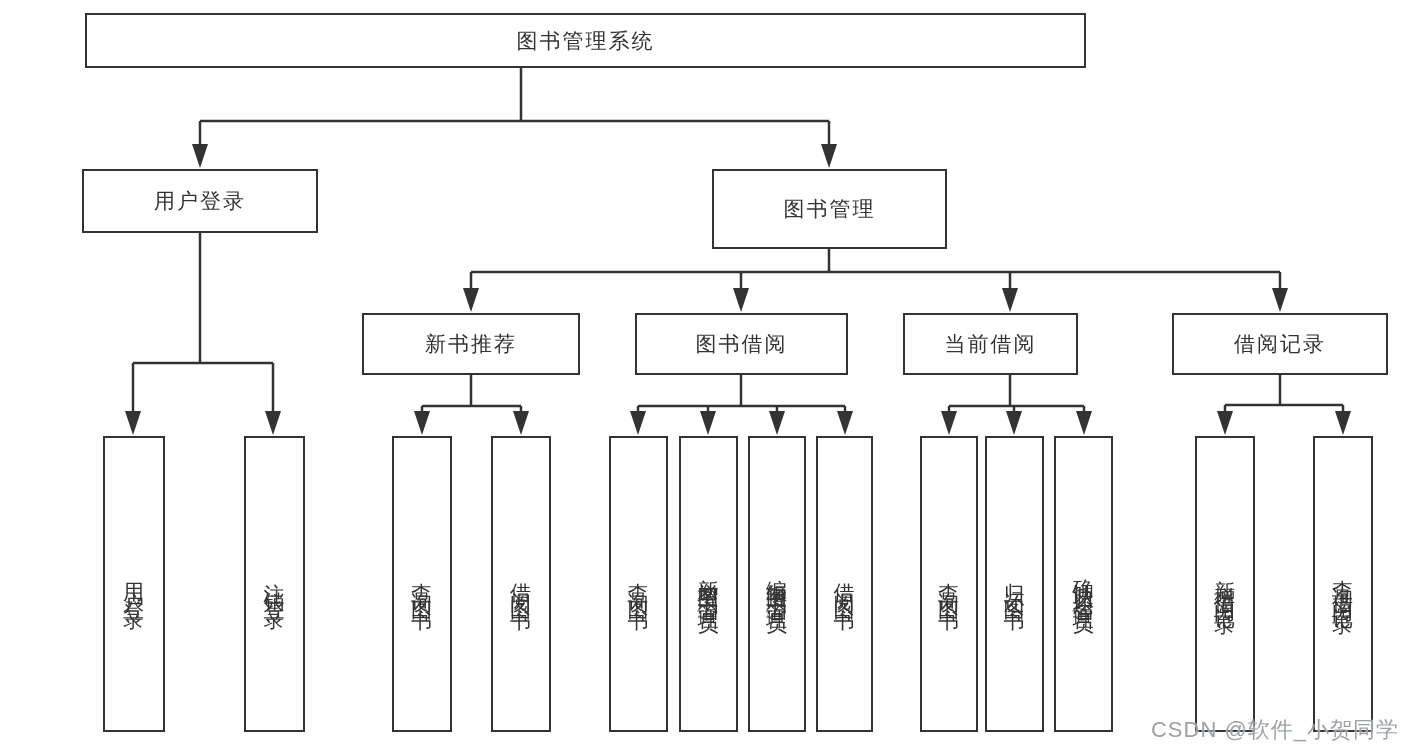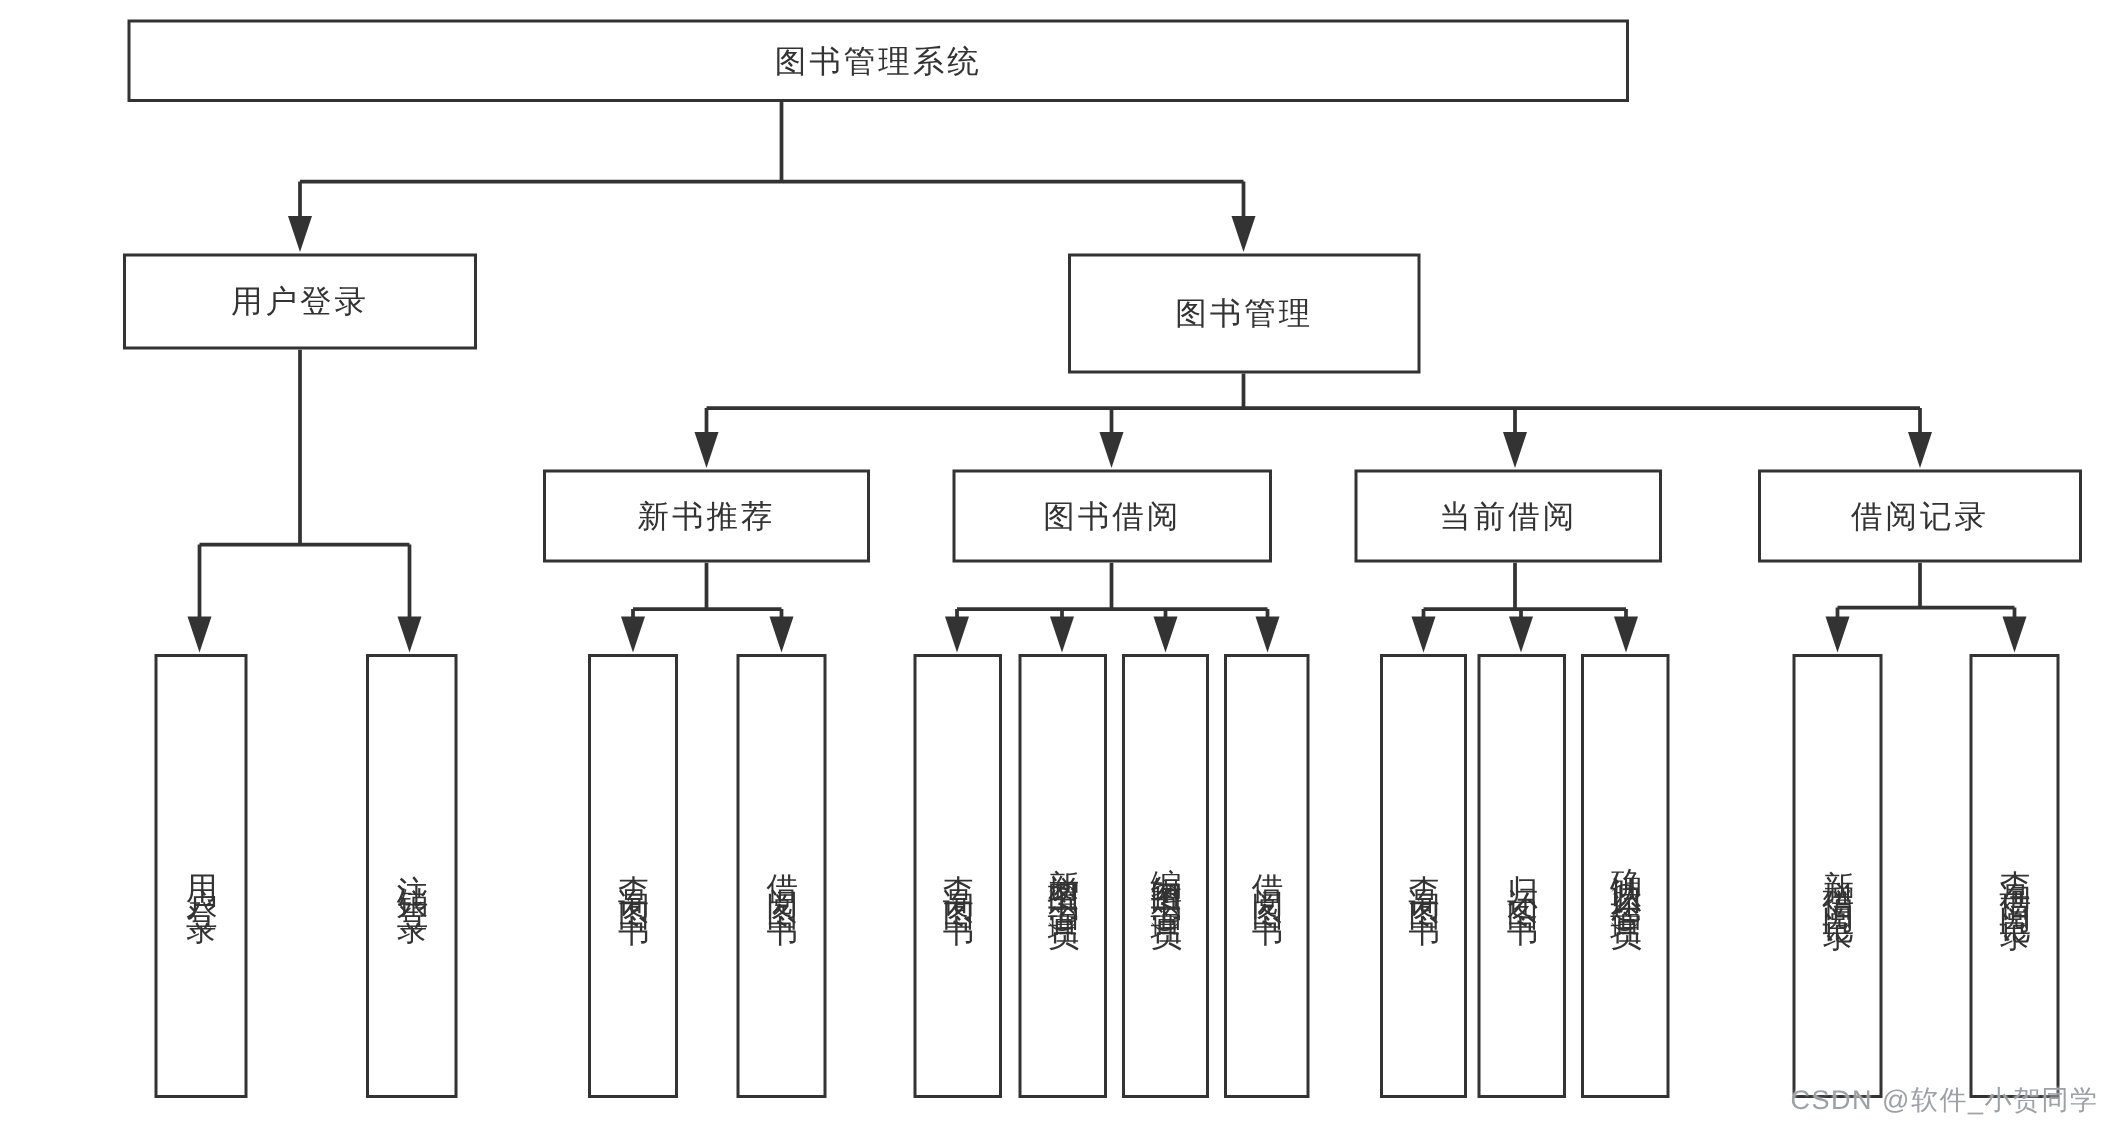--- a/index.html
+++ b/index.html
@@ -32,21 +32,21 @@
     text-orientation:mixed;
     letter-spacing:9px;
     font-size:21px;
     line-height:1;
     white-space:normal;
   }
   .watermark{
     position:absolute;
     right:6px;
     bottom:2px;
-    font-size:18px;
+    font-size:22px;
     color:#9ba1a6;
     letter-spacing:1px;
     text-shadow:0 0 2px #fff;
   }
 </style>
 </head>
 <body>
 
 <div class="stage">
 
@@ -126,21 +126,21 @@
   <div class="node h" style="left:712px;top:169px;width:235px;height:80px;">
     <span class="lbl">图书管理</span>
   </div>
 
   <div class="node h" style="left:362px;top:313px;width:218px;height:62px;">
     <span class="lbl">新书推荐</span>
   </div>
   <div class="node h" style="left:635px;top:313px;width:213px;height:62px;">
     <span class="lbl">图书借阅</span>
   </div>
-  <div class="node h" style="left:903px;top:313px;width:205px;height:62px;">
+  <div class="node h" style="left:903px;top:313px;width:175px;height:62px;">
     <span class="lbl">当前借阅</span>
   </div>
   <div class="node h" style="left:1172px;top:313px;width:216px;height:62px;text-align:center;">
     <span class="lbl">借阅记录</span>
   </div>
 
   <div class="node v" style="left:103px;top:436px;width:62px;height:296px;">
     <span class="lbl">用户登录</span>
   </div>
   <div class="node v" style="left:244px;top:436px;width:61px;height:296px;">

